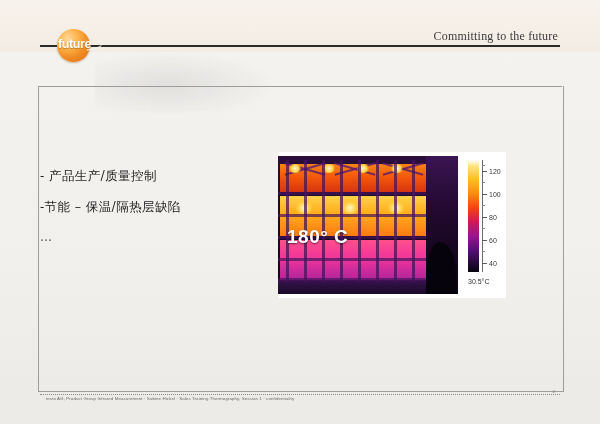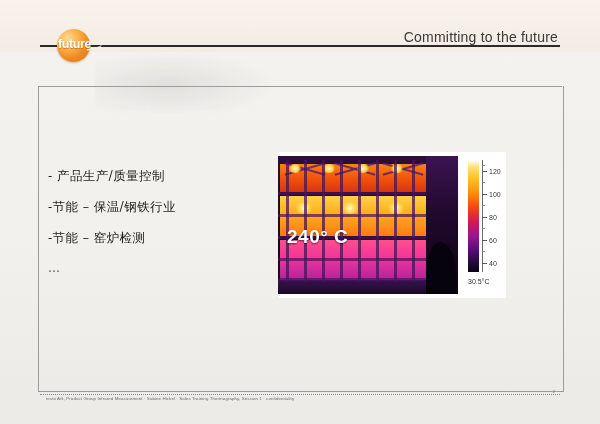--- a/index.html
+++ b/index.html
@@ -25,22 +25,23 @@
   .header{
     position:absolute;left:0;top:0;width:600px;height:52px;
     background:linear-gradient(180deg,#f7f2ec 0%,#f6efe7 55%,#f2ece4 100%);
   }
   .header-rule{
     position:absolute;left:40px;top:45px;width:520px;height:2px;
     background:#2a2a2a;
   }
   .tagline{
     position:absolute;right:42px;top:29px;
-    font-size:14px;color:#3a3a3a;letter-spacing:.2px;
+    font-size:12px;color:#3a3a3a;letter-spacing:.2px;
     white-space:nowrap;
+    font-family:Liberation Serif, serif;
   }
 
   
   .logo{
     position:absolute;left:57px;top:29px;width:33px;height:33px;
     border-radius:50%;
     background:radial-gradient(circle at 33% 28%, #ffd89a 0%, #fcb24a 32%, #f08a22 62%, #dd6f12 100%);
     box-shadow:0 1px 2px rgba(120,70,10,.35);
   }
   .logo-text{
@@ -92,21 +93,21 @@
     display:flex;align-items:center;justify-content:center;
   }
   .subtitle-text{
     font-family:"DejaVu Serif","Liberation Serif",serif;
     font-size:12.5px;font-weight:bold;color:#121212;
     letter-spacing:1.2px;
   }
 
   
   .bullets{
-    position:absolute;left:48px;top:168px;width:215px;
+    position:absolute;left:40px;top:168px;width:215px;
   }
   .bullet{
     font-family:"DejaVu Serif","Liberation Serif",serif;
     font-size:12.5px;color:#1e1e1e;
     margin-bottom:14px;
     letter-spacing:.4px;
     white-space:nowrap;
   }
   .bullet.ellipsis{
     font-size:12px;color:#555;letter-spacing:2px;margin-top:4px;
@@ -253,22 +254,21 @@
     <div class="tagline">Committing to the future</div>
   </div>
 
 
   <div class="frame-top"></div>
   <div class="frame"></div>
 
 
   <div class="bullets">
     <div class="bullet">- 产品生产/质量控制</div>
-    <div class="bullet">-节能 – 保温/钢铁行业</div>
-    <div class="bullet">-节能 – 窑炉检测</div>
+    <div class="bullet">-节能 – 保温/隔热层缺陷</div>
     <div class="bullet ellipsis">…</div>
   </div>
 
   <div class="thermal-wrap">
 
     <div class="thermal">
       <div class="th-bg"></div>
 
       <div class="th-row-top"></div>
       <div class="th-row-mid"></div>
@@ -303,21 +303,21 @@
 
       <div class="transom" style="top:36px;"></div>
       <div class="transom" style="top:58px;"></div>
       <div class="transom" style="top:80px;"></div>
       <div class="transom" style="top:102px;"></div>
       <div class="transom" style="top:122px;"></div>
 
       <div class="th-right"></div>
       <div class="th-tree"></div>
 
-      <div class="th-label">240° C</div>
+      <div class="th-label">180° C</div>
     </div>
 
     <div class="scale-wrap">
       <div class="scale-bar"></div>
       <div class="scale-axis"></div>
 
       <div class="tickmark" style="top:15px;"></div>
       <div class="tickmark" style="top:38px;"></div>
       <div class="tickmark" style="top:61px;"></div>
       <div class="tickmark" style="top:84px;"></div>

